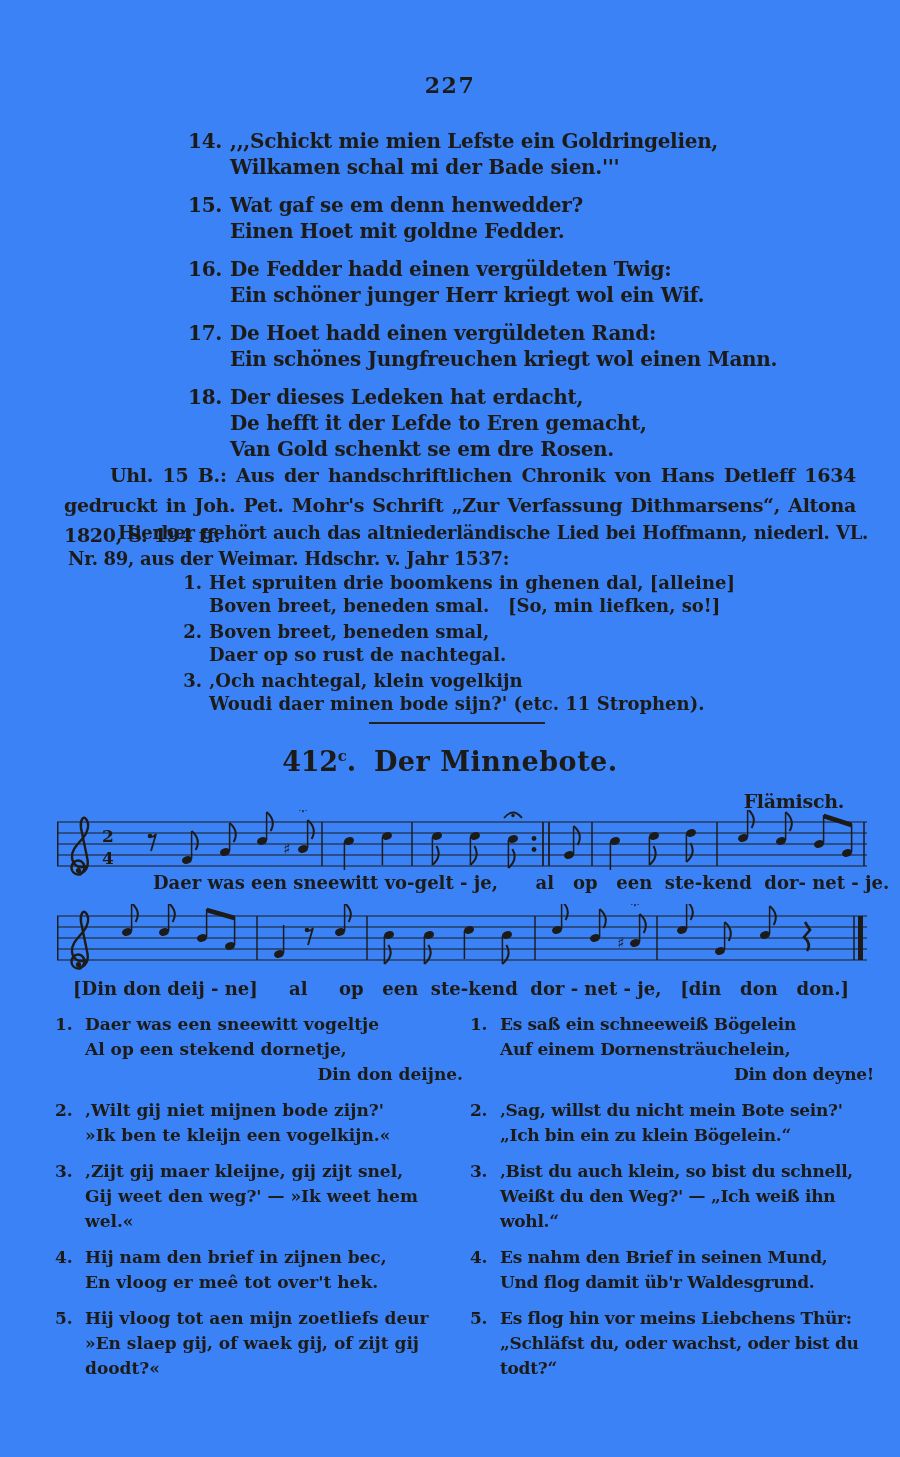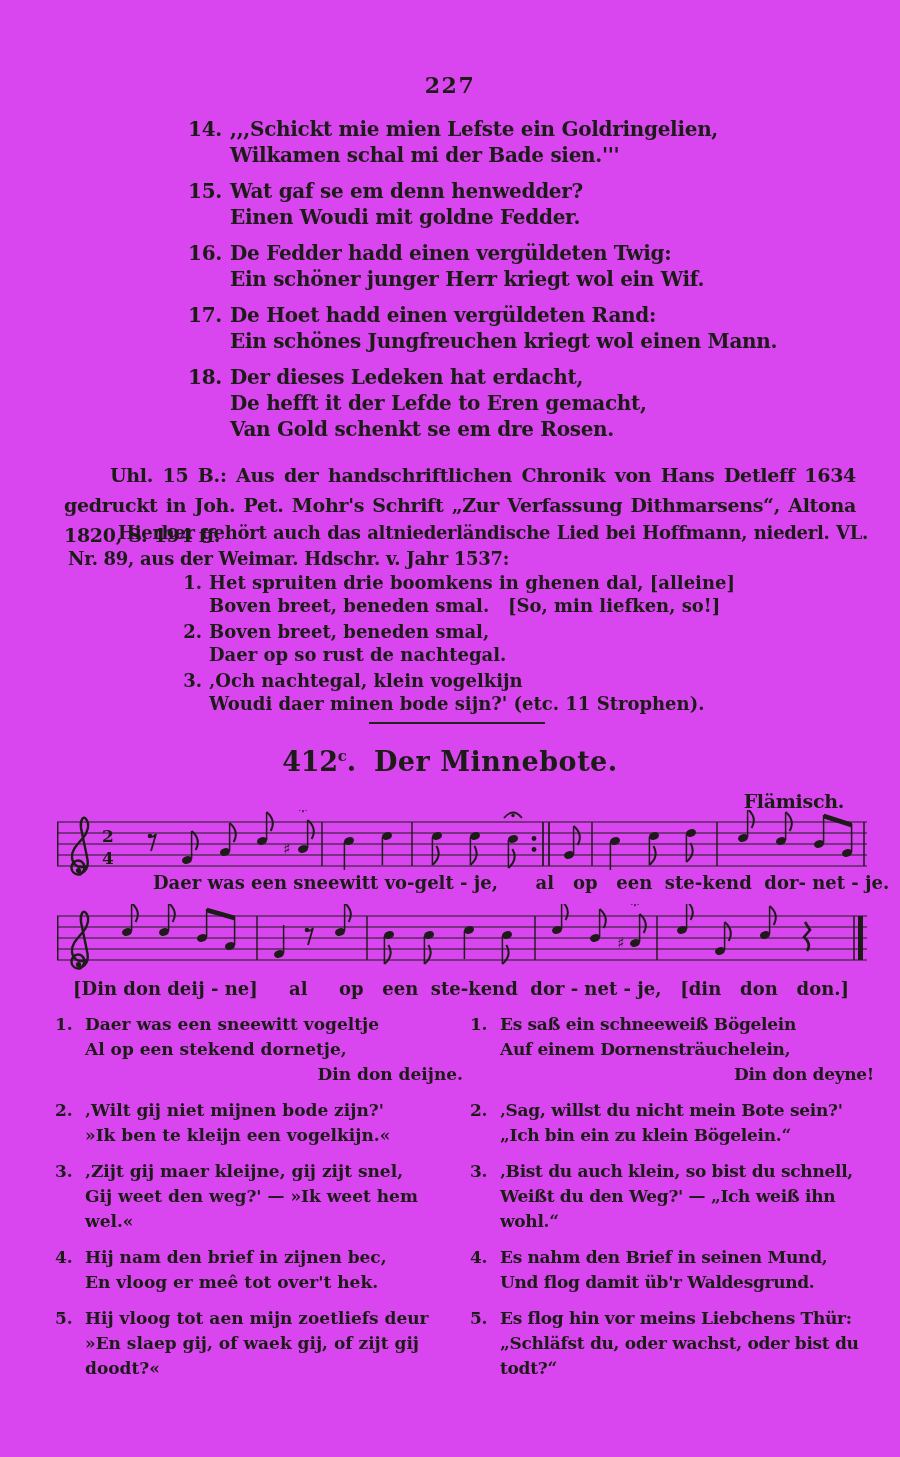--- a/index.html
+++ b/index.html
@@ -1,30 +1,30 @@
 <!DOCTYPE html>
 <html><head>
 <meta charset="utf-8">
 <style>
   html,body{margin:0;padding:0;background:#d8d5cc;}
-  .page{position:relative;width:900px;height:1457px;margin:0 auto;background:#d946ef;color:#1c1b18;
+  .page{position:relative;width:900px;height:1457px;margin:0 auto;background:#3b82f6;color:#1c1b18;
         font-family:"DejaVu Serif",serif;overflow:hidden;}
   .fraktur{font-family:"DejaVu Serif",serif;font-weight:700;letter-spacing:-0.3px;}
   .antiqua{font-family:"DejaVu Serif",serif;font-weight:700;}
   .pagenum{position:absolute;top:72px;left:0;width:100%;text-align:center;
            font-family:"DejaVu Serif",serif;font-weight:700;font-size:22px;letter-spacing:1.5px;}
   
   .verse{display:flex;}
   .vnum{flex:none;text-align:right;}
   .vbody{flex:1;}
   .vline{white-space:pre;}
   .a-right{}
   .a-indent{padding-left:24px;text-align:right;}
   #top-verses{position:absolute;top:116px;left:186px;font-size:20px;line-height:26px;}
-  #top-verses .verse{margin-bottom:10px;}
+  #top-verses .verse{margin-bottom:10px;margin-top:12px;}
   #top-verses .vnum{width:36px;padding-right:8px;}
   .note1{position:absolute;top:452px;left:56px;width:792px;margin:8px;
          font-size:19px;line-height:30px;text-align:justify;text-indent:46px;}
   .note2{position:absolute;top:520px;left:68px;width:800px;margin:0;
          font-size:18px;line-height:26px;text-align:justify;text-indent:50px;}
   #dutch-list{position:absolute;top:572px;left:176px;font-size:18px;line-height:22.5px;}
   #dutch-list .verse{margin-bottom:4px;}
   #dutch-list .vnum{width:26px;padding-right:7px;}
   .divider{position:absolute;top:722px;left:369px;width:176px;height:2px;background:#24221d;}
   .songtitle{position:absolute;top:746px;left:0;width:100%;margin:0;text-align:center;
@@ -60,21 +60,21 @@
         <div class="vnum">14.</div>
         <div class="vbody">
           <div class="vline">,,,Schickt mie mien Lefste ein Goldringelien,</div>
           <div class="vline">Wilkamen schal mi der Bade sien.'''</div>
         </div>
       </div>
       <div class="verse">
         <div class="vnum">15.</div>
         <div class="vbody">
           <div class="vline">Wat gaf se em denn henwedder?</div>
-          <div class="vline">Einen Woudi mit goldne Fedder.</div>
+          <div class="vline">Einen Hoet mit goldne Fedder.</div>
         </div>
       </div>
       <div class="verse">
         <div class="vnum">16.</div>
         <div class="vbody">
           <div class="vline">De Fedder hadd einen vergüldeten Twig:</div>
           <div class="vline">Ein schöner junger Herr kriegt wol ein Wif.</div>
         </div>
       </div>
       <div class="verse">

